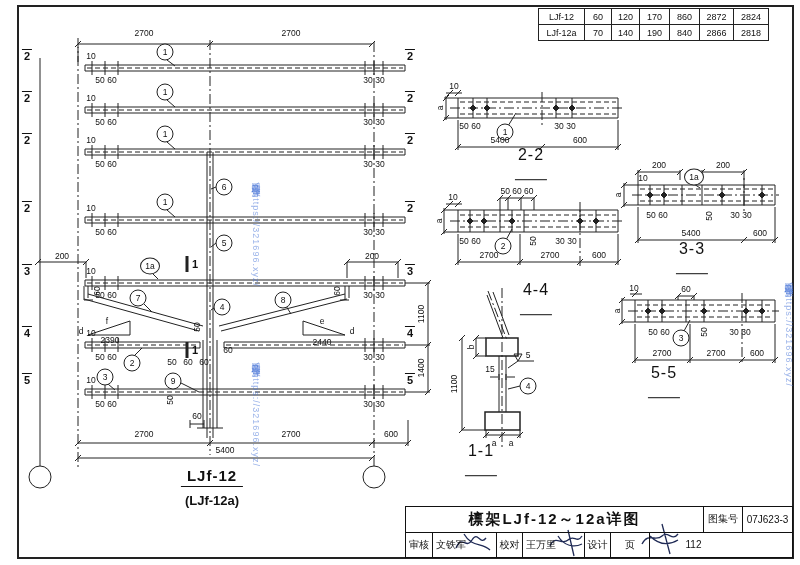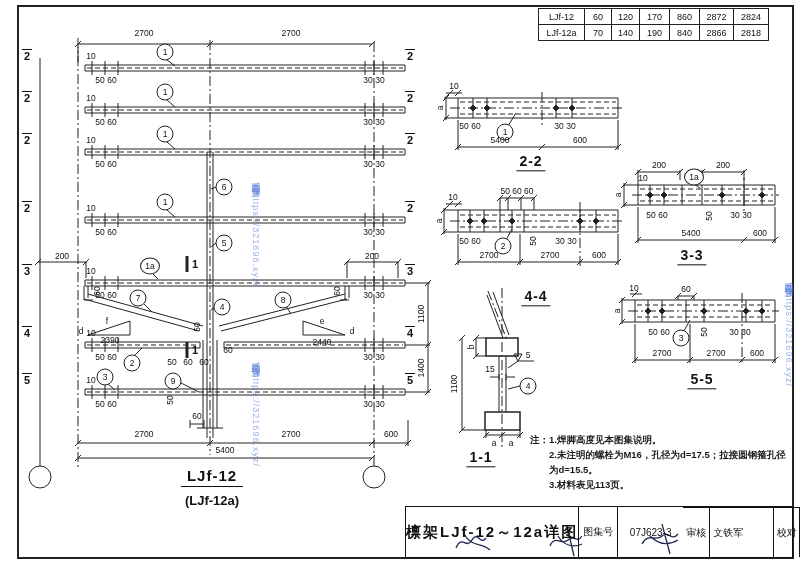--- a/index.html
+++ b/index.html
@@ -9,34 +9,34 @@
   .lbl{position:absolute;font-size:8.5px;line-height:1;white-space:nowrap;color:#111;
        transform:translate(-50%,-50%);}
   .rot{transform:translate(-50%,-50%) rotate(-90deg);}
   .bold1{font-size:11px;font-weight:bold;}
   .circ{position:absolute;width:15px;height:15px;border:1px solid #222;border-radius:50%;
         background:#fff;display:flex;align-items:center;justify-content:center;
         font-size:8.5px;transform:translate(-50%,-50%);line-height:1;}
   .circ.w{width:18px;}
   .mk{position:absolute;transform:translateX(-50%);font-size:11px;font-weight:bold;
       border-top:1.5px solid #111;padding:0 2px;line-height:1.1;}
-  .stitle{position:absolute;transform:translate(-50%,-50%);font-size:14px;font-weight:bold;
-          border-bottom:1.5px solid #111;padding:0 3px 1px;line-height:1.1;letter-spacing:1px;}
+  .stitle{position:absolute;transform:translate(-50%,-50%);font-size:16px;font-weight:normal;
+          border-bottom:1.5px solid #111;padding:0 3px 15px;line-height:1.1;letter-spacing:1px;}
   .btitle{position:absolute;transform:translate(-50%,-50%);font-size:15px;font-weight:bold;
           letter-spacing:1px;}
   .bsub{position:absolute;transform:translate(-50%,-50%);font-size:13px;font-weight:bold;}
   .notes{position:absolute;left:530px;top:432px;width:264px;font-size:9.5px;line-height:15px;
          font-weight:600;color:#1b1b1b;}
   .notes .ind{padding-left:19px;}
   table.dtab{position:absolute;left:538px;top:8px;width:230px;border-collapse:collapse;
         table-layout:fixed;font-size:9px;text-align:center;border:1.5px solid #222;}
   table.dtab td,table.dtab th{border:1px solid #222;padding:0;height:15px;font-weight:normal;}
   table.dtab th{height:16px;font-weight:bold;}
   .tblock{position:absolute;left:405px;top:506px;width:388px;height:52px;
-          border:1.5px solid #111;box-sizing:border-box;display:flex;}
+          border:1.5px solid #111;box-sizing:border-box;display:flex;flex-direction:column;}
   .tbrow{display:flex;flex:1;min-height:0;}
   .tbrow+.tbrow{border-top:1px solid #111;}
   .tbcell{display:flex;align-items:center;justify-content:center;box-sizing:border-box;
           font-size:10px;white-space:nowrap;}
   .tbcell+.tbcell{border-left:1px solid #111;}
   .tbtitle{flex:1;font-size:15px;font-weight:bold;letter-spacing:2px;}
   .namecell{justify-content:flex-start;padding-left:3px;}
   .wm{position:absolute;writing-mode:vertical-rl;font-size:9px;letter-spacing:1px;
       color:rgba(70,115,215,0.55);white-space:nowrap;z-index:5;pointer-events:none;}
 </style>
@@ -326,21 +326,21 @@
 <div class="lbl" style="left:634px;top:288px">10</div>
 <div class="lbl" style="left:686px;top:289px">60</div>
 <div class="lbl rot" style="left:617px;top:311px">a</div>
 <div class="circ" style="left:681px;top:338px">3</div>
 <div class="lbl rot" style="left:704px;top:332px">50</div>
 <div class="lbl" style="left:659px;top:332px">50 60</div>
 <div class="lbl" style="left:740px;top:332px">30 30</div>
 <div class="lbl" style="left:662px;top:353px">2700</div>
 <div class="lbl" style="left:716px;top:353px">2700</div>
 <div class="lbl" style="left:757px;top:353px">600</div>
-<div class="stitle" style="left:702px;top:381px">5-5</div>
+<div class="stitle" style="left:664px;top:381px">5-5</div>
 
 <div class="lbl rot" style="left:471px;top:347px">b</div>
 <div class="lbl rot" style="left:454px;top:384px">1100</div>
 <div class="lbl" style="left:490px;top:369px">15</div>
 <div class="lbl" style="left:528px;top:355px">5</div>
 <div class="circ" style="left:528px;top:386px">4</div>
 <div class="lbl" style="left:494px;top:443px">a</div>
 <div class="lbl" style="left:511px;top:443px">a</div>
 <div class="stitle" style="left:481px;top:459px">1-1</div>
 
@@ -369,31 +369,26 @@
     <td>70</td>
     <td>140</td>
     <td>190</td>
     <td>840</td>
     <td>2866</td>
     <td>2818</td>
   </tr>
 </tbody>
     </table>
 
-<div class="notes">
-  <div>注：1.焊脚高度见本图集说明。</div>
-  <div class="ind">2.未注明的螺栓为M16，孔径为d=17.5；拉接圆钢箍孔径为d=15.5。</div>
-  <div class="ind">3.材料表见113页。</div>
-</div>
 
 <div class="tblock">
   <div class="tbrow">
     <div class="tbcell tbtitle">檩架LJf-12～12a详图</div>
     <div class="tbcell" style="width:39px">图集号</div>
-    <div class="tbcell" style="width:66px">07J623-3</div>
+    <div class="tbcell" style="width:50px">07J623-3</div>
   </div>
   <div class="tbrow">
     <div class="tbcell" style="width:26px">审核</div>
     <div class="tbcell namecell" style="width:64px">文铁军</div>
     <div class="tbcell" style="width:26px">校对</div>
     <div class="tbcell namecell" style="width:62px">王万里</div>
     <div class="tbcell" style="width:26px">设计</div>
     <div class="tbcell" style="width:39px">页</div>
     <div class="tbcell" style="width:88px">112</div>
   </div>

